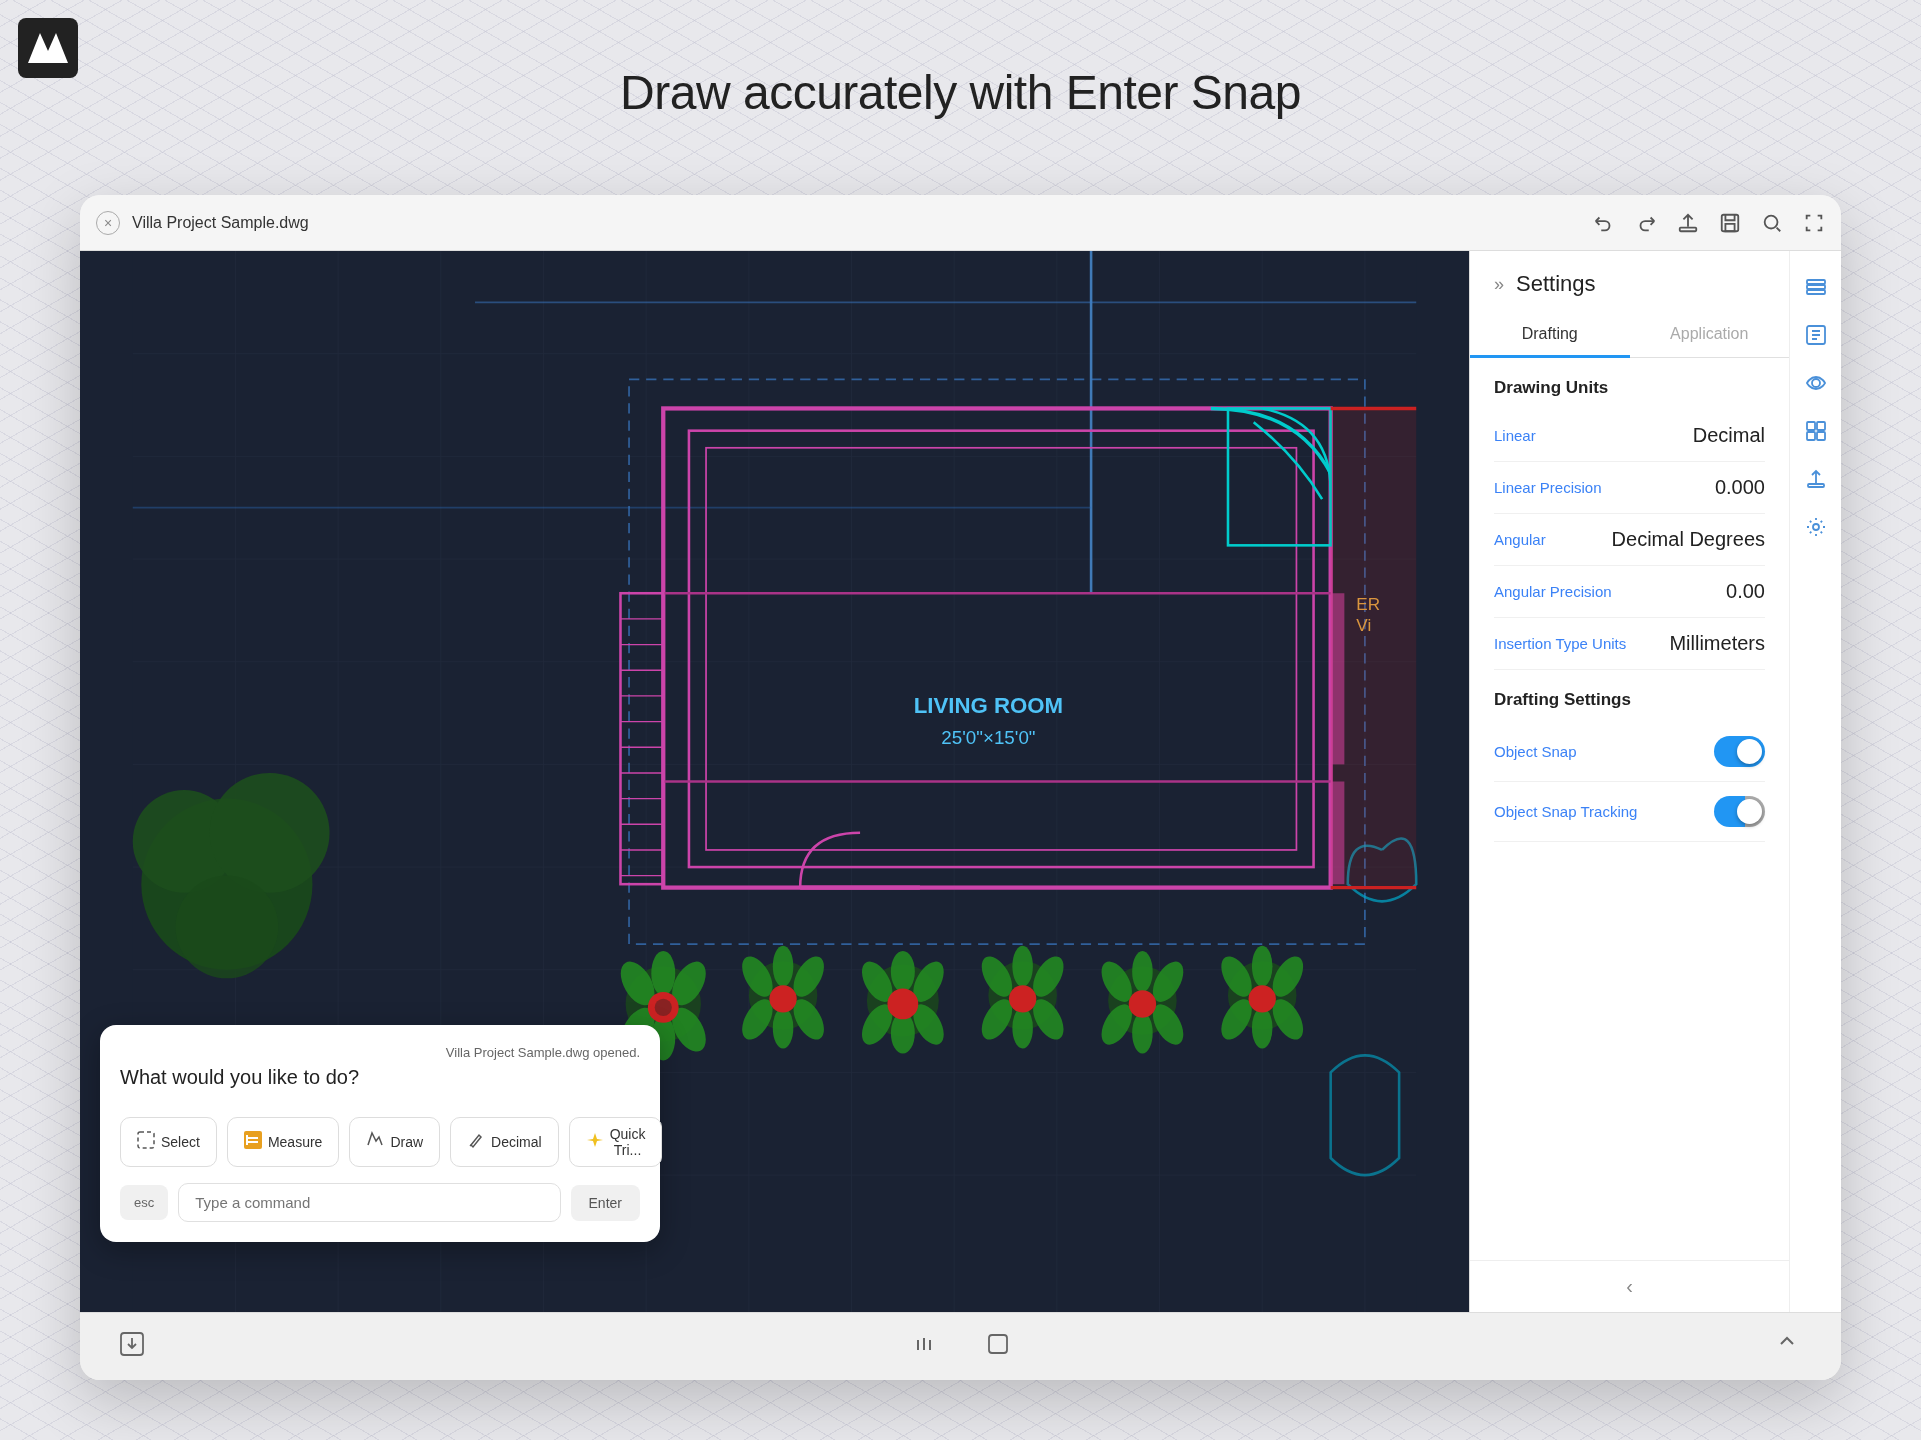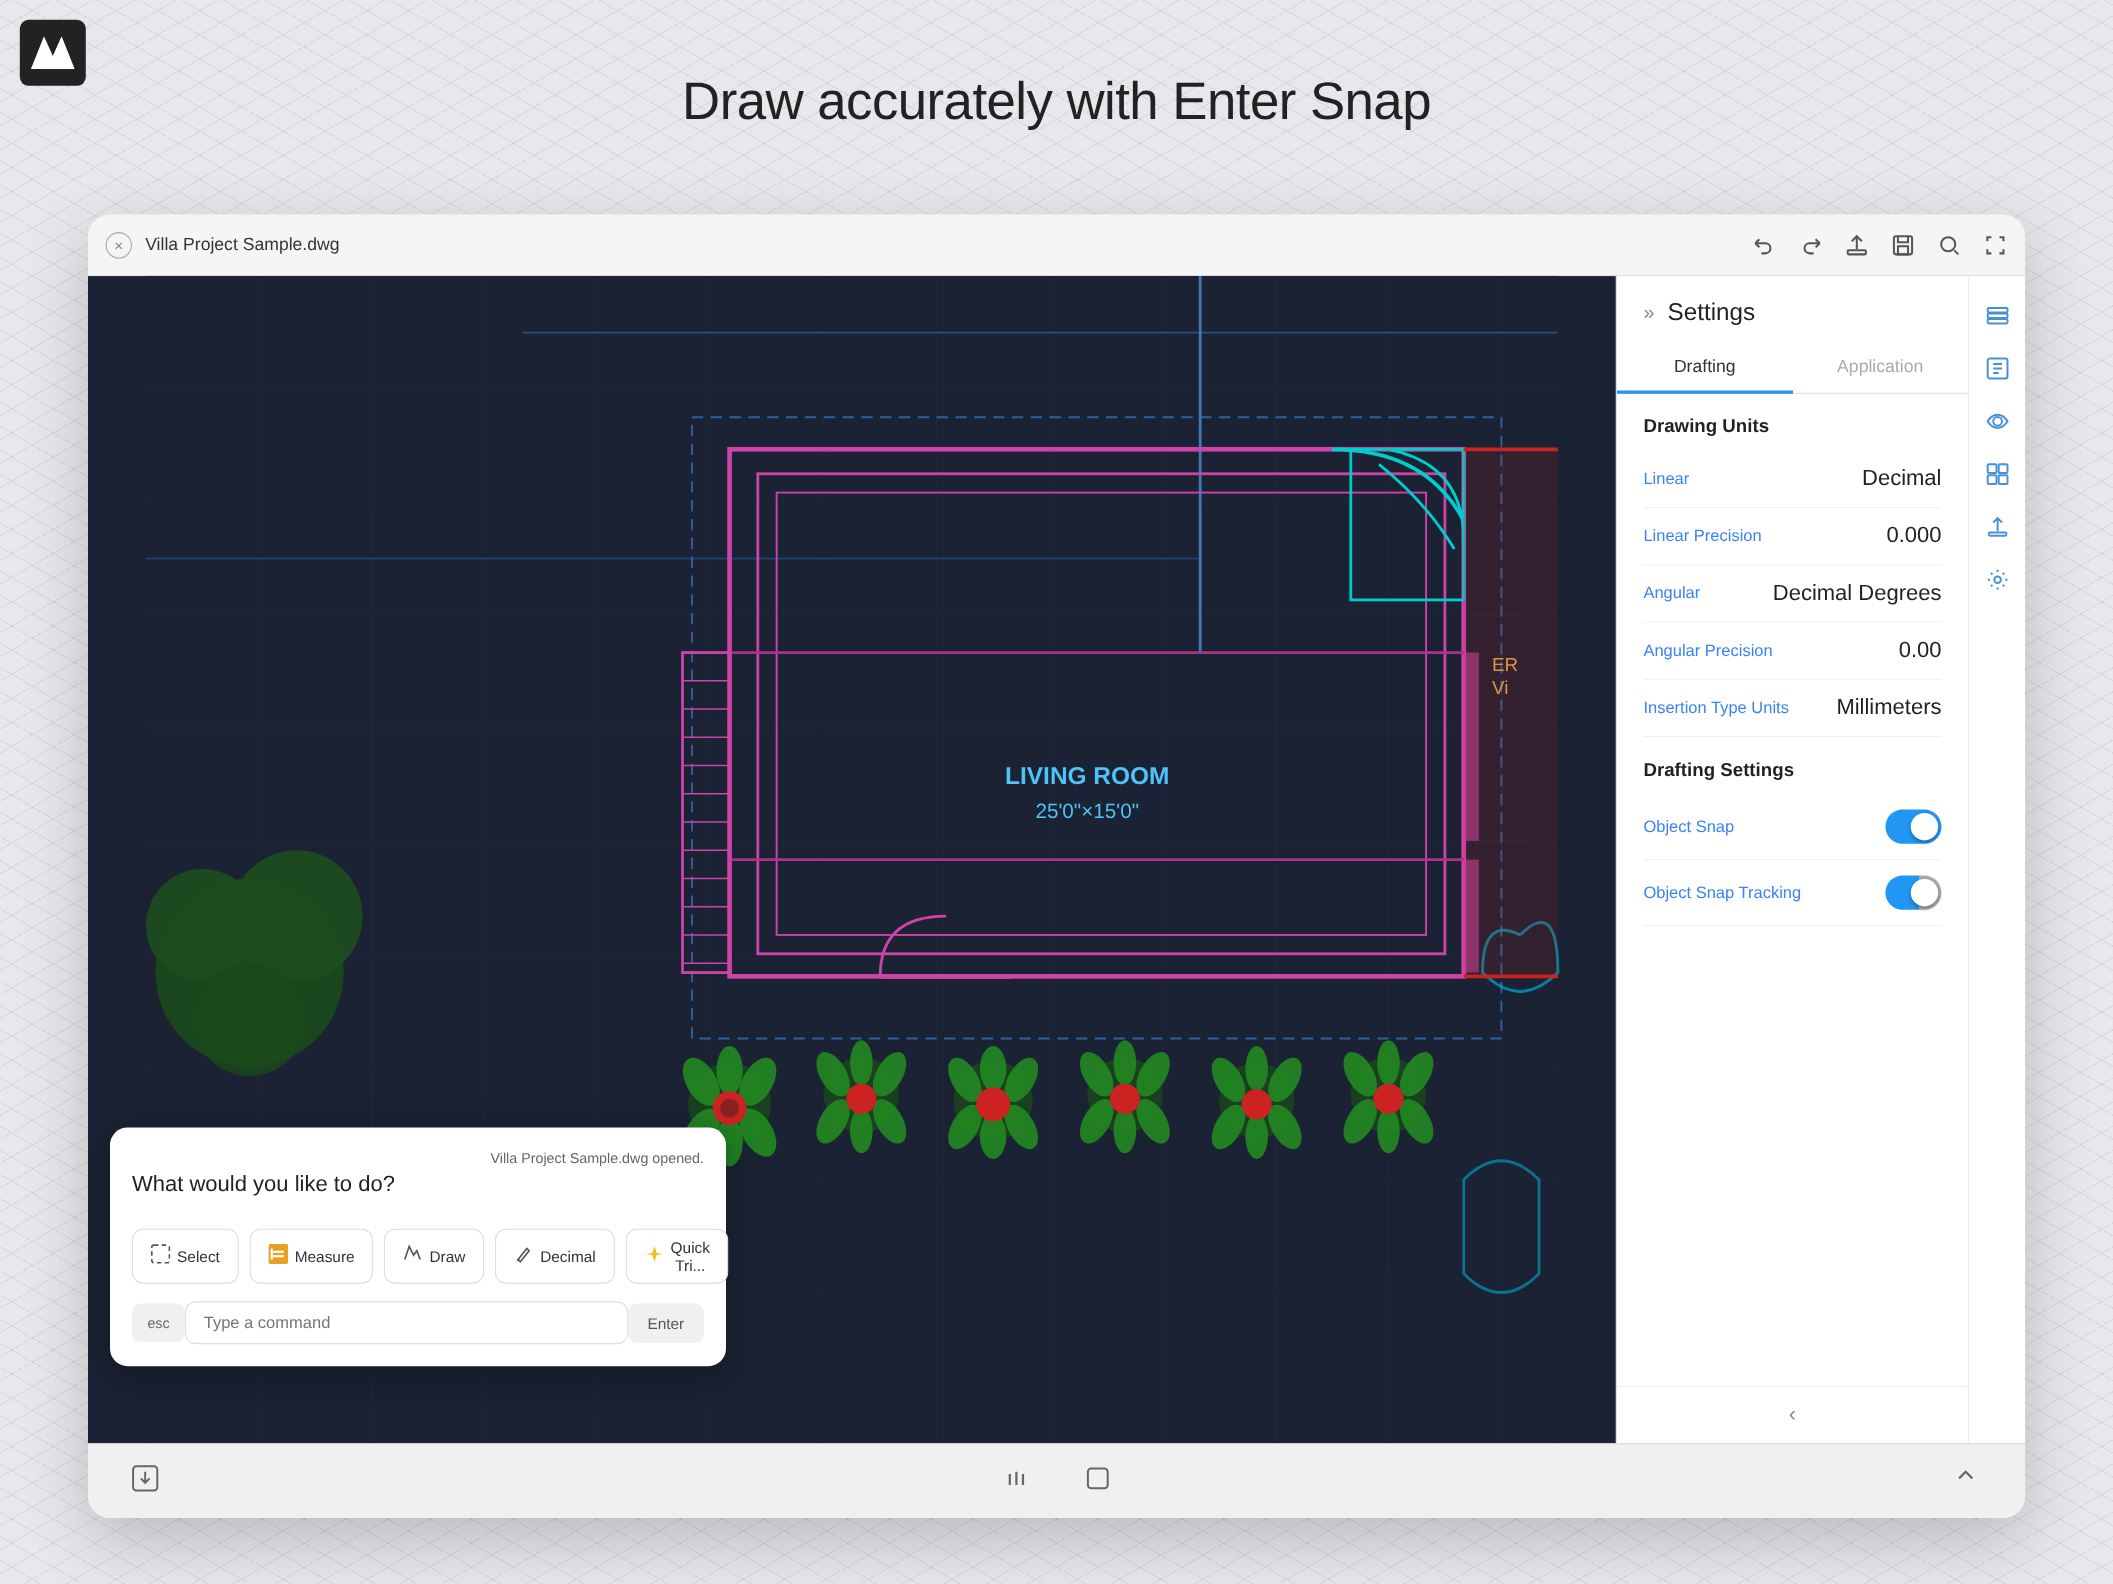--- a/index.html
+++ b/index.html
@@ -184,21 +184,21 @@
       color: #333;
       font-weight: 500;
       margin-top: 12px;
     }
     .cmd-btn-icon {
       font-size: 16px;
     }
     .command-input-row {
       display: flex;
       align-items: center;
-      gap: 0;
+      gap: 10px;
     }
     .esc-btn {
       background: #f0f0f0;
       border: none;
       border-radius: 8px;
       padding: 10px 14px;
       font-size: 13px;
       color: #666;
       cursor: pointer;
     }

